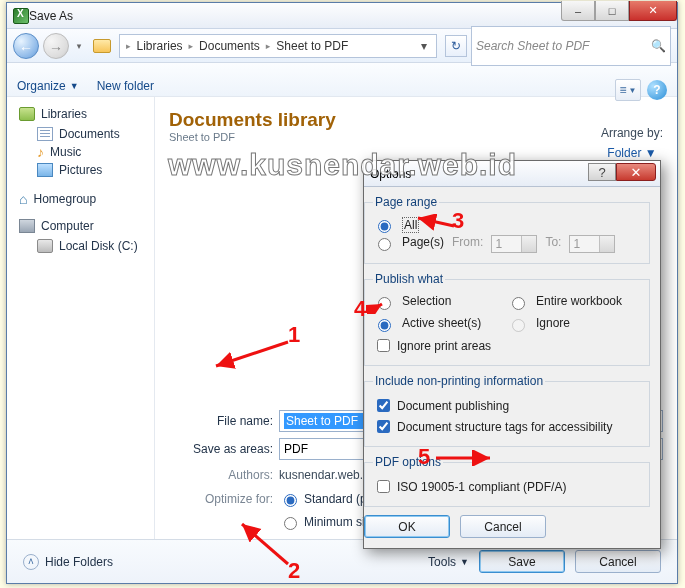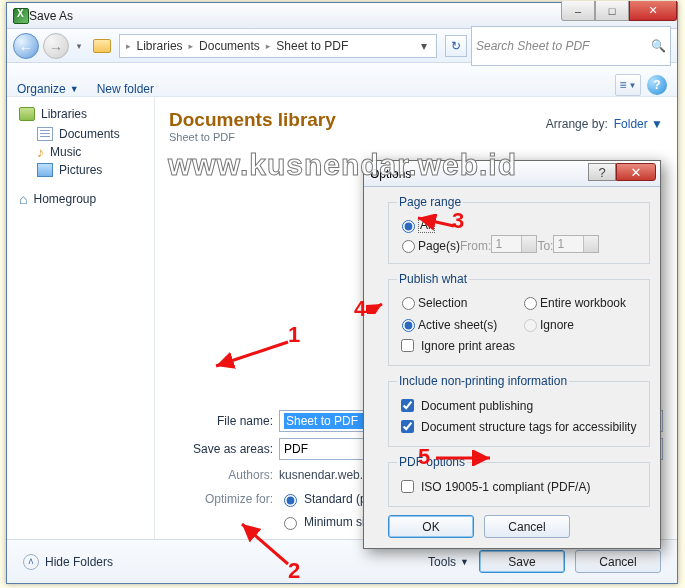--- a/index.html
+++ b/index.html
@@ -22,21 +22,21 @@
   .folder-icon { width:18px; height:14px; background:linear-gradient(#ffe9a8,#f7c55a); border:1px solid #c79a2e; border-radius:2px; position:relative; margin-left:4px;}
   .breadcrumb { display:flex; align-items:center; gap:2px; flex:1; border:1px solid #b4c4db; background:#fff; height:24px; padding:0 4px; margin:0 4px;}
   .bc-seg { color:#333; padding:0 2px; }
   .bc-sep { color:#888; font-size:9px; padding:0 2px;}
   .bc-end { margin-left:auto; display:flex; gap:2px;}
   .bc-end .drop { width:16px; text-align:center; color:#555;}
   .refresh { width:22px; height:22px; border:1px solid #b4c4db; background:linear-gradient(#fff,#e8f0fb); display:flex; align-items:center; justify-content:center; color:#2a5a9a;}
   .searchbox { width:200px; height:40px; border:1px solid #b4c4db; background:#fff; display:flex; align-items:center; padding:0 4px; color:#888; font-style:italic; position:relative;}
   .searchbox .mag { position:absolute; right:4px; color:#5a7ca8; font-style:normal;}
 
-  .toolbar { height:34px; display:flex; align-items:flex-end; padding:0 10px; gap:18px; border-bottom:1px solid #e2e8f0; background:linear-gradient(#fbfdff,#eef4fb);}
+  .toolbar { height:34px; display:flex; align-items:flex-start; padding:16px 10px; gap:18px; border-bottom:1px solid #e2e8f0; background:linear-gradient(#fbfdff,#eef4fb);}
   .tool-item { color:#154a8a; display:flex; align-items:center; gap:4px; }
   .tool-item .drop { font-size:9px; color:#154a8a;}
   .toolbar-right { margin-left:auto; display:flex; gap:6px; align-items:center;}
   .sq-btn { width:26px; height:22px; border:1px solid #c4d0e0; background:linear-gradient(#fff,#e8eef7); display:flex; align-items:center; justify-content:center; color:#3b6aa0; border-radius:2px;}
   .help { width:20px; height:20px; border-radius:50%; background:radial-gradient(circle at 30% 30%,#aee0ff,#2a8ed8); color:#fff; display:flex; align-items:center; justify-content:center; font-weight:bold;}
 
   .body { display:flex; height: calc(100% - 26px - 34px - 34px); }
   .sidebar { width:148px; padding:10px 4px 4px 12px; border-right:1px solid #e4e9f0; overflow:hidden;}
   .side-group { margin-bottom:12px;}
   .side-head { display:flex; align-items:center; gap:6px; color:#23344a; margin-bottom:4px; font-weight:normal;}
@@ -50,21 +50,21 @@
   .ico-vid { background:#2a4aa0; border:1px solid #1a2a6a; position:relative;}
   .ico-vid::before{content:""; position:absolute;left:1px;top:1px;bottom:1px;width:2px;background:repeating-linear-gradient(#fff,#fff 1px,#2a4aa0 1px,#2a4aa0 2px);}
   .ico-vid::after{content:""; position:absolute;right:1px;top:1px;bottom:1px;width:2px;background:repeating-linear-gradient(#fff,#fff 1px,#2a4aa0 1px,#2a4aa0 2px);}
   .ico-home { color:#3a7aaa; font-size:14px;}
   .ico-comp { background:linear-gradient(#cfd6de,#9aa6b4); border:1px solid #7a8694;}
   .ico-disk { background:linear-gradient(#e8e8e8,#bcbcbc); border:1px solid #8a8a8a; border-radius:2px;}
 
   .main { flex:1; padding:12px 14px; position:relative;}
   .lib-title { color:#a16207; font-size:19px;font-weight:bold;}
   .lib-sub { color:#6a7a8a; font-size:11px;}
-  .arrange { position:absolute; right:14px; top:20px; color:#3b4a5a; font-size:11px; display:flex; align-items:center; gap:6px;}
+  .arrange { position:absolute; right:14px; top:29px; color:#3b4a5a; font-size:11px; display:flex; align-items:center; gap:6px;flex-direction:column;}
   .arrange .link { color:#1a5aa8;}
   .no-items { margin-top:44px; text-align:center; color:#555; }
 
   .form-area { position:absolute; left:12px; right:14px; bottom:12px; }
   .frow { display:flex; align-items:center; margin-bottom:6px; gap:6px;}
   .flabel { width:106px; text-align:right; color:#23344a;}
   .finput { flex:1; border:1px solid #9ab0cc; background:#fff; height:22px; padding:0 4px; display:flex; align-items:center;}
   .finput.sel { background:#3399ff; color:#fff;}
   .fselect { flex:1; border:1px solid #9ab0cc; background:#fff; height:22px; display:flex; align-items:center; padding:0 4px; position:relative;}
   .fselect::after { content:"▾"; position:absolute; right:2px; top:0; width:18px; height:20px; display:flex; align-items:center; justify-content:center; color:#555; border-left:1px solid #c4d0e0; background:linear-gradient(#f6f9fd,#dde7f3);}
@@ -81,24 +81,24 @@
   .arrow-up { width:16px; height:16px; border:1px solid #9ab0cc; border-radius:50%; display:flex; align-items:center; justify-content:center; font-size:10px; color:#3b6aa0;}
   .footer .right { margin-left:auto; display:flex; align-items:center; gap:10px;}
   .tools { color:#23344a; display:flex; align-items:center; gap:4px;}
 
   
   .dialog { position:absolute; left:363px; top:160px; width:298px; background:#f0f0f0; border:1px solid #6a6a6a; box-shadow:4px 4px 14px rgba(0,0,0,.45); }
   .dlg-title { height:26px; background:linear-gradient(#fdfdfe,#e7edf6); display:flex; align-items:center; padding:0 6px; border-bottom:1px solid #b7c2d2; position:relative;}
   .dlg-controls { position:absolute; right:4px; top:2px; display:flex;}
   .dlg-wbtn { width:28px; height:18px; border:1px solid #8a8a8a; background:linear-gradient(#f4f4f4,#d4d4d4); display:flex; align-items:center; justify-content:center; font-size:13px; color:#444;}
   .dlg-wbtn.close { background:linear-gradient(#e88a7e,#c73a2f); color:#fff; border-color:#8a1f1f; width:40px; border-top-right-radius:3px; border-bottom-right-radius:3px;}
-  .dlg-body { padding:8px 10px 10px 24px; color:#222;}
+  .dlg-body { padding:8px 10px 10px 0; color:#222;}
   fieldset { border:1px solid #cfd6de; margin:0 0 8px 0; padding:6px 8px 8px 8px;}
   legend { color:#14427a; padding:0 2px;}
-  .row { display:flex; align-items:flex-end; gap:0; margin:2px 0;}
+  .row { display:flex; align-items:flex-start; gap:8px; margin:2px 0;}
   .row label { color:#222;}
   .spin { width:46px; height:18px; border:1px solid #b4b4b4; background:#f4f4f4; display:inline-flex; align-items:center; padding:0 3px; color:#888; position:relative;}
   .spin::after{content:""; position:absolute; right:0; top:0; bottom:0; width:14px; border-left:1px solid #c0c0c0; background:linear-gradient(#f0f0f0,#d8d8d8);}
   .disabled { color:#9a9a9a;}
   .pub-grid { display:grid; grid-template-columns:1fr 1fr; row-gap:2px;}
   .chk { display:flex; align-items:center; gap:4px; margin:2px 0;}
   input[type=checkbox].ck { width:13px; height:13px; accent-color:#2a6ac0;}
   input[type=radio].rd { width:13px; height:13px; accent-color:#2a6ac0;}
   .dlg-buttons { display:flex; gap:10px; margin-top:4px;}
 
@@ -180,20 +180,30 @@
             <span class="ico ico-pic"></span>
             <span>Pictures</span>
           </div>
       </div>
       <div class="side-group">
         <div class="side-head">
             <span class="ico-home">⌂</span>
             <span>Homegroup</span>
           </div>
       </div>
+      <div class="side-group">
+        <div class="side-head">
+            <span class="ico ico-comp"></span>
+            <span>Computer</span>
+          </div>
+        <div class="side-item">
+            <span class="ico ico-disk"></span>
+            <span>Local Disk (C:)</span>
+          </div>
+      </div>
     </div>
 
     <div class="main">
       <div class="lib-title">Documents library</div>
       <div class="lib-sub">Sheet to PDF</div>
       <div class="arrange">
         <span>Arrange by:</span>
         <span class="link"><span>Folder</span> ▼</span>
       </div>
       <div class="no-items">No</div>

